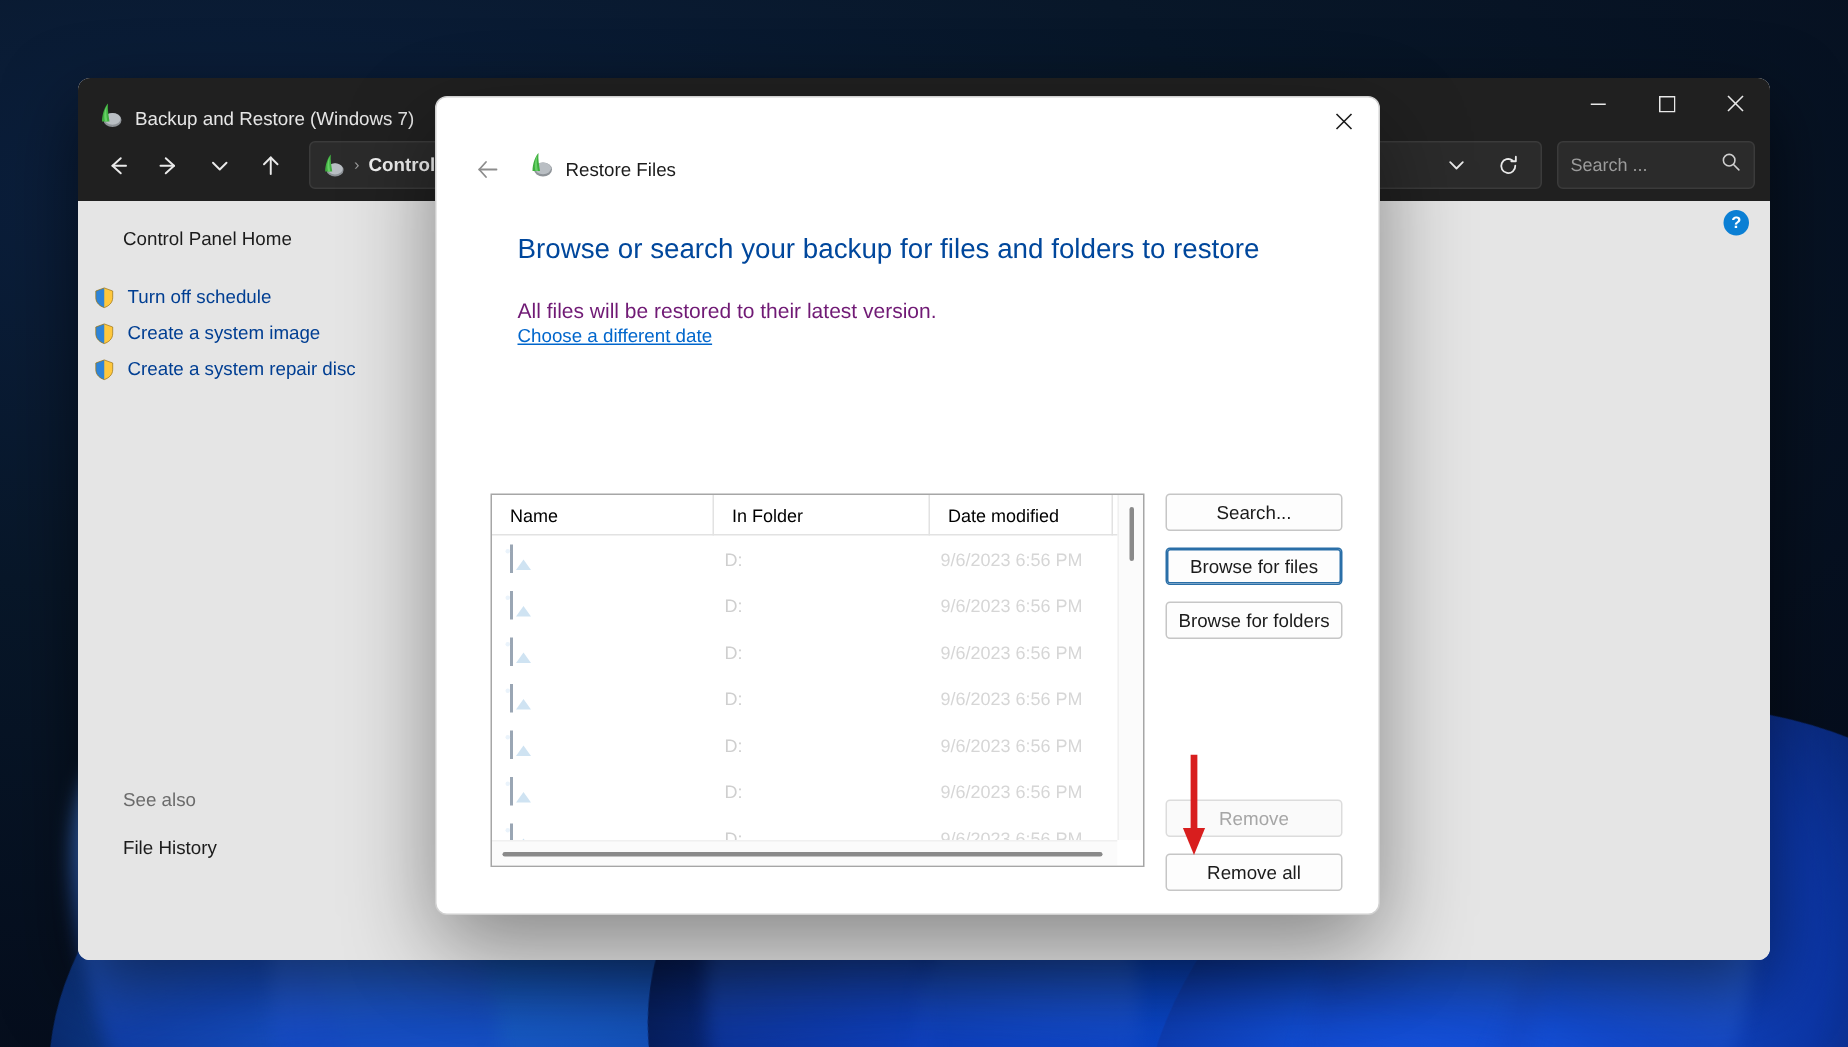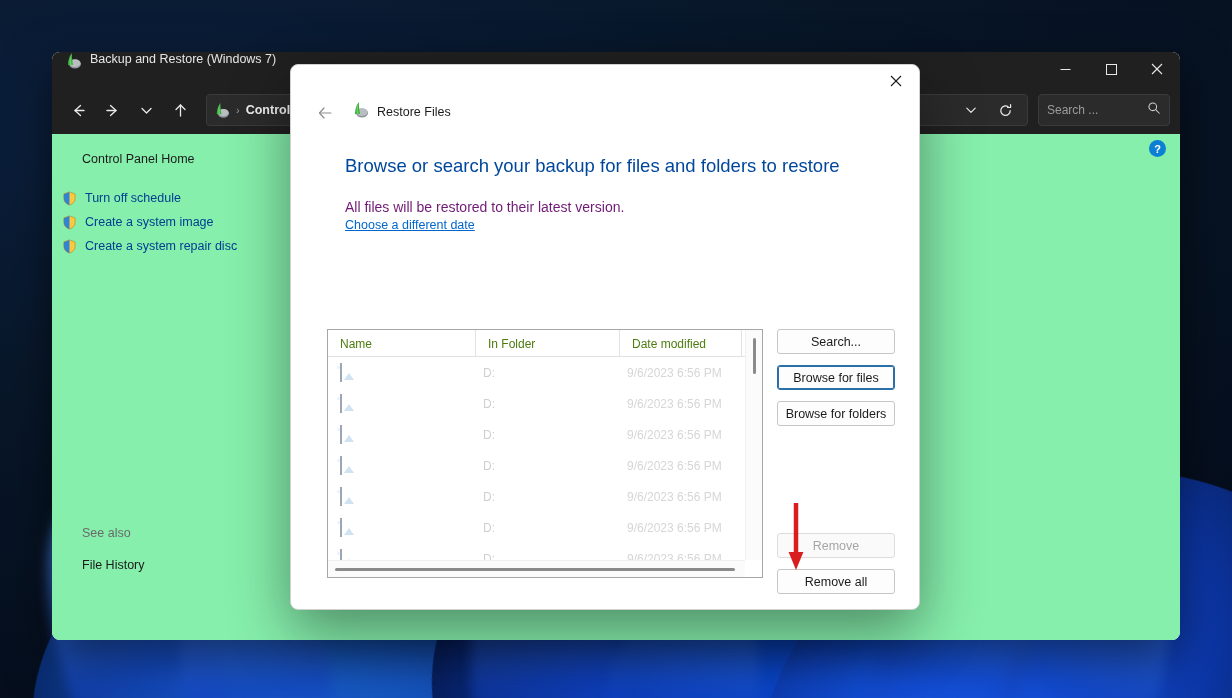--- a/index.html
+++ b/index.html
@@ -71,21 +71,21 @@
     left: 52px; top: 52px;
     width: 1128px; height: 588px;
     border-radius: 8px;
     overflow: hidden;
     box-shadow: 0 18px 48px rgba(0,0,0,.55);
     background: #ffffff;
   }
   #cp-titlebar {
     height: 34px;
     background: #202020;
-    display: flex; align-items: flex-start;
+    display: flex; align-items: flex-end;
     position: relative;
   }
   .cp-title-icon { margin-left: 12px; width: 18px; height: 18px; }
   .cp-title-text {
     margin-left: 8px;
     color: #e6e6e6;
     font-size: 12.5px;
   }
   .win-controls {
     position: absolute; right: 0; top: 0;
@@ -134,21 +134,21 @@
     border-radius: 4px;
     background: #2b2b2b;
     display: flex; align-items: center;
     padding: 0 8px;
   }
   .search-ph { color: #9b9b9b; font-size: 12px; flex: 1; }
 
   #cp-body {
     position: absolute;
     top: 82px; left: 0; right: 0; bottom: 0;
-    background: #86efac;
+    background: #e5e5e5;
     display: flex;
   }
   #cp-sidebar {
     width: 230px;
     padding: 18px 0 0 0;
     position: relative;
     flex: none;
   }
   .side-head {
     font-size: 12.5px;
@@ -259,21 +259,21 @@
     position: relative;
     overflow: hidden;
     flex: none;
   }
   .lv-header {
     display: flex; height: 27px;
     border-bottom: 1px solid #e2e2e2;
     background: #fff;
   }
   .lv-th {
-    font-size: 12px; color: #4d7c0f;
+    font-size: 12px; color: #000000;
     display: flex; align-items: center;
     padding-left: 12px;
     border-right: 1px solid #e2e2e2;
     height: 27px;
   }
   .lv-th.c1 { width: 148px; }
   .lv-th.c2 { width: 144px; }
   .lv-th.c3 { width: 122px; }
   .lv-th.c4 { flex: 1; border-right: none; }
   .lv-rows { position: absolute; left:0; right:0; top: 27px; bottom: 17px; overflow: hidden; }

